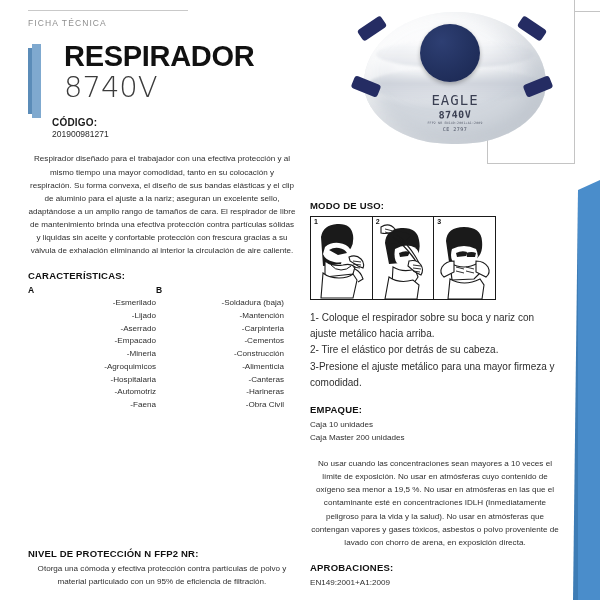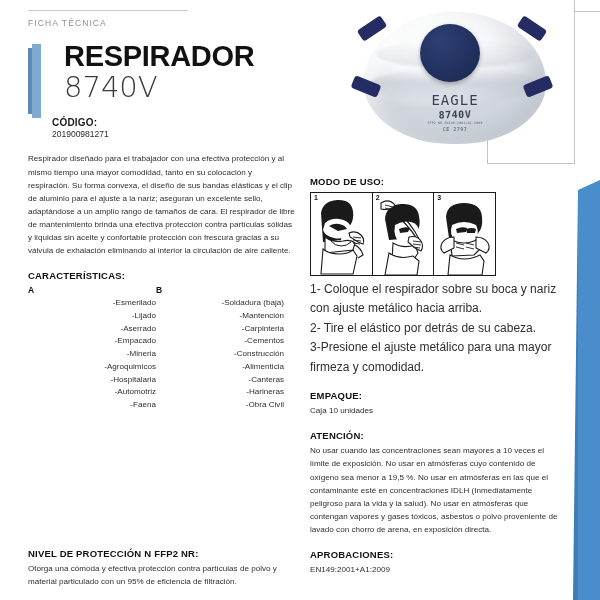--- a/index.html
+++ b/index.html
@@ -181,21 +181,21 @@
     font-size: 9.5px;
     font-weight: bold;
     letter-spacing: 0.2px;
     color: #111111;
     margin-bottom: 3px;
   }
   .body-text {
     font-size: 8.1px;
     line-height: 1.62;
     color: #2f2f2f;
-    text-align: left;
+    text-align: center;
   }
 
   
   .char-cols {
     display: flex;
     margin-top: 4px;
   }
   .char-col {
     width: 128px;
   }
@@ -303,21 +303,21 @@
   }
   .mask-brand .bl1 { font-size: 14px; font-weight: normal; letter-spacing: 1px; }
   .mask-brand .bl2 { font-size: 10px; font-weight: bold; letter-spacing: 0.5px; margin-top: 1px; transform: rotate(-2deg); }
   .mask-brand .bl3 { font-size: 3.2px; letter-spacing: 0.2px; margin-top: 1px; color: #5b6170; }
   .mask-brand .bl4 { font-size: 5px; letter-spacing: 0.5px; margin-top: 1px; color: #4b5162; }
 
   
   .right-col {
     position: absolute;
     left: 310px;
-    top: 176px;
+    top: 200px;
     width: 250px;
   }
   .steps-strip {
     display: flex;
     margin-top: 5px;
     border: 1px solid #1a1a1a;
     width: 186px;
     height: 84px;
     box-sizing: border-box;
   }
@@ -335,22 +335,22 @@
     left: 3px;
     top: 1px;
     font-size: 7px;
     font-weight: bold;
     color: #111;
     z-index: 3;
   }
   .step-svg { position: absolute; left: 0; top: 0; }
 
   .steps-list {
-    margin-top: 4px;
-    font-size: 12px;
+    margin-top: 10px;
+    font-size: 10px;
     line-height: 1.62;
     color: #2f2f2f;
   }
   .pack-line {
     font-size: 8.1px;
     line-height: 1.62;
     color: #2f2f2f;
   }
 </style>
 </head>
@@ -508,24 +508,24 @@
 
     <div class="steps-list">
       <div>1- Coloque el respirador sobre su boca y nariz con ajuste metálico hacia arriba.</div>
       <div>2- Tire el elástico por detrás de su cabeza.</div>
       <div>3-Presione el ajuste metálico para una mayor firmeza y comodidad.</div>
     </div>
 
     <div class="section">
       <div class="section-title">EMPAQUE:</div>
       <div class="pack-line">Caja 10 unidades</div>
+      <div class="pack-line">Caja Master 200 unidades</div>
     </div>
 
     <div class="section">
-      <div class="section-title">ATENCIÓN:</div>
       <div class="body-text">No usar cuando las concentraciones sean mayores a 10 veces el límite de exposición. No usar en atmósferas cuyo contenido de oxígeno sea menor a 19,5 %. No usar en atmósferas en las que el contaminante esté en concentraciones IDLH (Inmediatamente peligroso para la vida y la salud). No usar en atmósferas que contengan vapores y gases tóxicos, asbestos o polvo proveniente de lavado con chorro de arena, en exposición directa.</div>
     </div>
 
     <div class="section">
       <div class="section-title">APROBACIONES:</div>
       <div class="pack-line">EN149:2001+A1:2009</div>
     </div>
 
   </div>
 </div>

